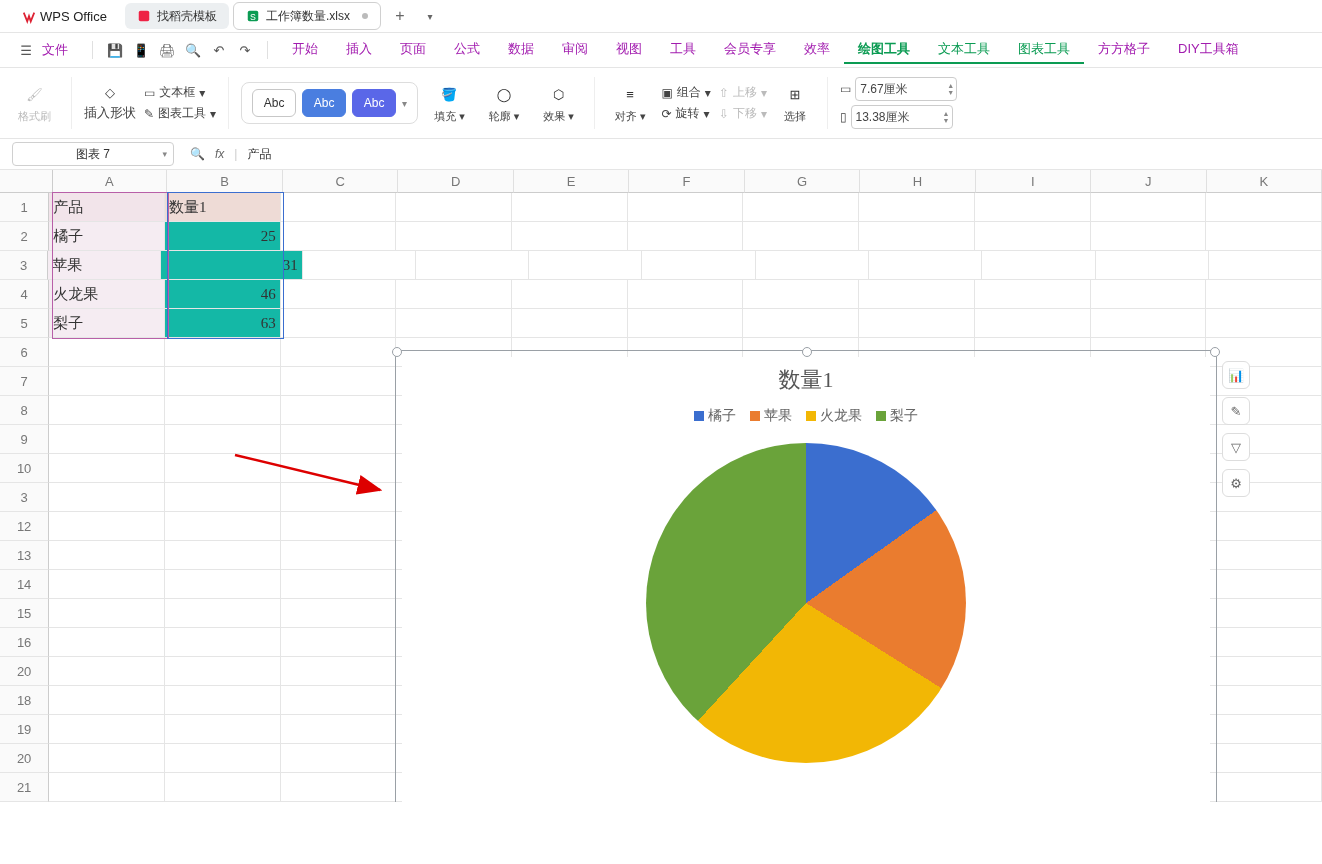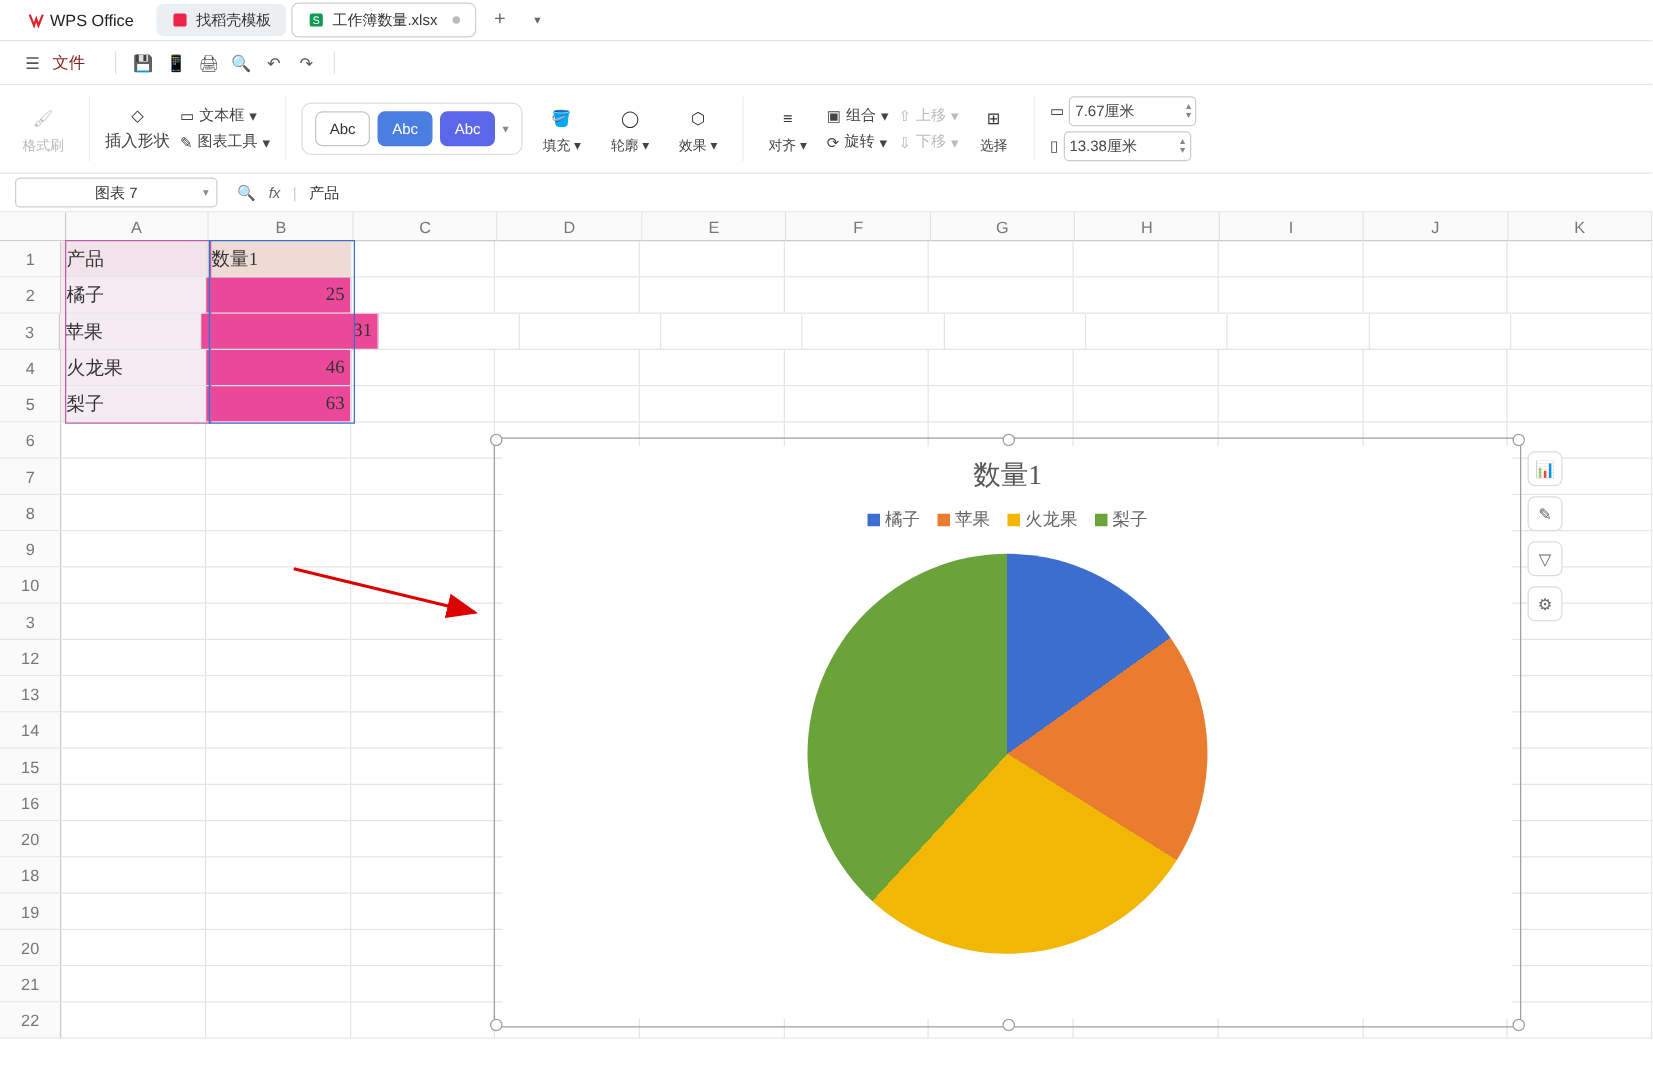--- a/index.html
+++ b/index.html
@@ -1,28 +1,28 @@
 <!DOCTYPE html>
 <html><head>
 <meta charset="utf-8">
 <style>
 html,body{margin:0;padding:0;font-family:"Microsoft YaHei",Arial,sans-serif;font-size:13px;color:#333;background:#fff;overflow:hidden}
 .titlebar{display:flex;align-items:center;height:32px;background:#fff;border-bottom:1px solid #e5e5e5;padding-left:8px}
-.app-title{display:flex;align-items:center;gap:4px;padding:0 14px;font-size:13px;color:#222}
+.app-title{display:flex;align-items:flex-end;gap:4px;padding:0 14px;font-size:13px;color:#222}
 .app-icon{width:14px;height:14px;display:inline-block}
 .tab{display:flex;align-items:center;gap:6px;height:26px;padding:0 12px;margin-left:4px;border-radius:6px;font-size:12px}
 .tab.plain{background:#eceff1}
 .tab.active{background:#fff;border:1px solid #d0d0d0}
 .tab .dot{width:6px;height:6px;border-radius:50%;background:#bbb;margin-left:6px}
 .tab .sicon{width:14px;height:14px}
 .plus{width:22px;height:22px;border-radius:4px;display:flex;align-items:center;justify-content:center;margin-left:8px;color:#666;font-size:16px}
 .menubar{display:flex;align-items:center;height:34px;border-bottom:1px solid #e5e5e5;padding-left:14px;gap:2px}
 .mb-btn{width:24px;height:24px;display:flex;align-items:center;justify-content:center;color:#555}
 .mb-sep{width:1px;height:18px;background:#e0e0e0;margin:0 8px}
-.mb-item{padding:4px 14px;border-radius:4px;font-size:13px;color:#7f1d1d}
+.mb-item{padding:4px 14px;border-radius:4px;font-size:13px;color:#a21caf}
 .mb-item.green{color:#0b9b53;border-bottom:2px solid #0b9b53;border-radius:0}
 .ribbon{display:flex;align-items:center;height:70px;border-bottom:1px solid #e5e5e5;padding:0 10px;gap:8px}
 .rgroup{display:flex;flex-direction:column;align-items:center;justify-content:center;padding:0 8px}
 .rgroup .ico{width:24px;height:24px;display:flex;align-items:center;justify-content:center}
 .rgroup .lbl{font-size:11px;color:#777;margin-top:2px}
 .rsep{width:1px;height:52px;background:#eee;margin:0 4px}
 .rstack{display:flex;flex-direction:column;gap:4px;justify-content:center}
 .rstack-row{display:flex;align-items:center;gap:4px;font-size:12px;color:#444;white-space:nowrap}
 .abc-box{display:flex;gap:6px;align-items:center;border:1px solid #ddd;border-radius:8px;padding:6px 10px}
 .abc{width:42px;height:26px;border:1px solid #c7c7c7;border-radius:6px;display:flex;align-items:center;justify-content:center;font-size:12px;background:#fff}
@@ -38,21 +38,21 @@
 .sheet{position:relative}
 .colhdr{display:flex;margin-left:52px}
 .ch{height:22px;border-right:1px solid #e0e0e0;border-bottom:1px solid #ccc;display:flex;align-items:center;justify-content:center;color:#777;background:#fafafa;font-size:13px}
 .corner{width:52px;height:22px;position:absolute;left:0;top:0;border-right:1px solid #ccc;border-bottom:1px solid #ccc;background:#fafafa}
 .rows{position:relative}
 .row{display:flex;height:29px}
 .rh{width:52px;border-right:1px solid #ccc;border-bottom:1px solid #e5e5e5;display:flex;align-items:center;justify-content:center;color:#777;background:#fafafa;font-size:13px}
 .cell{border-right:1px solid #e5e5e5;border-bottom:1px solid #e5e5e5;padding:0 4px;display:flex;align-items:center;font-size:15px;font-family:SimSun,serif}
 .cell.num{justify-content:flex-end}
 .selA{background:#f5ecf2}
-.selB{background:#ec4899}
+.selB{background:#14b8a6}
 .hdrA{background:#f2e4ea}
 .hdrB{background:#eedbd6}
 .dataOutline{position:absolute;border:1px solid #3b6ecf;pointer-events:none}
 .chart-sel{position:absolute;border:1px solid #9aa0a6}
 .handle{width:8px;height:8px;background:#fff;border:1px solid #9aa0a6;border-radius:50%;position:absolute}
 .chart-body{position:absolute;inset:6px;background:#fff}
 .chart-title{text-align:center;font-size:22px;font-family:SimSun,serif;color:#555;margin-top:8px}
 .legend{display:flex;justify-content:center;gap:14px;margin-top:12px;font-size:14px;font-family:SimSun,serif;color:#666}
 .legend span{display:flex;align-items:center;gap:4px}
 .sw{width:10px;height:10px}
@@ -96,20 +96,37 @@
   <div class="mb-btn">☰</div>
   <div class="mb-item" style="padding-left:2px">文件</div>
   <div class="mb-sep"></div>
   <div class="mb-btn">💾</div>
   <div class="mb-btn">📱</div>
   <div class="mb-btn">🖨</div>
   <div class="mb-btn">🔍</div>
   <div class="mb-btn">↶</div>
   <div class="mb-btn">↷</div>
   <div class="mb-sep"></div>
+  <div id="menu-items" style="display:flex">
+      <div class="mb-item">开始</div>
+      <div class="mb-item">插入</div>
+      <div class="mb-item">页面</div>
+      <div class="mb-item">公式</div>
+      <div class="mb-item">数据</div>
+      <div class="mb-item">审阅</div>
+      <div class="mb-item">视图</div>
+      <div class="mb-item">工具</div>
+      <div class="mb-item">会员专享</div>
+      <div class="mb-item">效率</div>
+      <div class="mb-item green" style="font-weight: bold;">绘图工具</div>
+      <div class="mb-item green">文本工具</div>
+      <div class="mb-item green">图表工具</div>
+      <div class="mb-item">方方格子</div>
+      <div class="mb-item">DIY工具箱</div>
+    </div>
 </div>
 
 <div class="ribbon">
   <div class="rgroup">
     <div class="ico disabled">🖌</div>
     <div class="lbl disabled">格式刷</div>
   </div>
   <div class="rsep"></div>
   <div class="rstack">
     <div class="rgroup" style="flex-direction:row;gap:4px">
@@ -480,34 +497,20 @@
         <div class="cell" style="width: 115px;"></div>
         <div class="cell" style="width: 115px;"></div>
         <div class="cell" style="width: 115px;"></div>
         <div class="cell" style="width: 115px;"></div>
         <div class="cell" style="width: 115px;"></div>
         <div class="cell" style="width: 115px;"></div>
         <div class="cell" style="width: 115px;"></div>
       </div>
       <div class="row">
         <div class="rh">21</div>
-        <div class="cell" style="width: 115px;"></div>
-        <div class="cell" style="width: 115px;"></div>
-        <div class="cell" style="width: 115px;"></div>
-        <div class="cell" style="width: 115px;"></div>
-        <div class="cell" style="width: 115px;"></div>
-        <div class="cell" style="width: 115px;"></div>
-        <div class="cell" style="width: 115px;"></div>
-        <div class="cell" style="width: 115px;"></div>
-        <div class="cell" style="width: 115px;"></div>
-        <div class="cell" style="width: 115px;"></div>
-        <div class="cell" style="width: 115px;"></div>
-      </div>
-      <div class="row">
-        <div class="rh">22</div>
         <div class="cell" style="width: 115px;"></div>
         <div class="cell" style="width: 115px;"></div>
         <div class="cell" style="width: 115px;"></div>
         <div class="cell" style="width: 115px;"></div>
         <div class="cell" style="width: 115px;"></div>
         <div class="cell" style="width: 115px;"></div>
         <div class="cell" style="width: 115px;"></div>
         <div class="cell" style="width: 115px;"></div>
         <div class="cell" style="width: 115px;"></div>
         <div class="cell" style="width: 115px;"></div>

